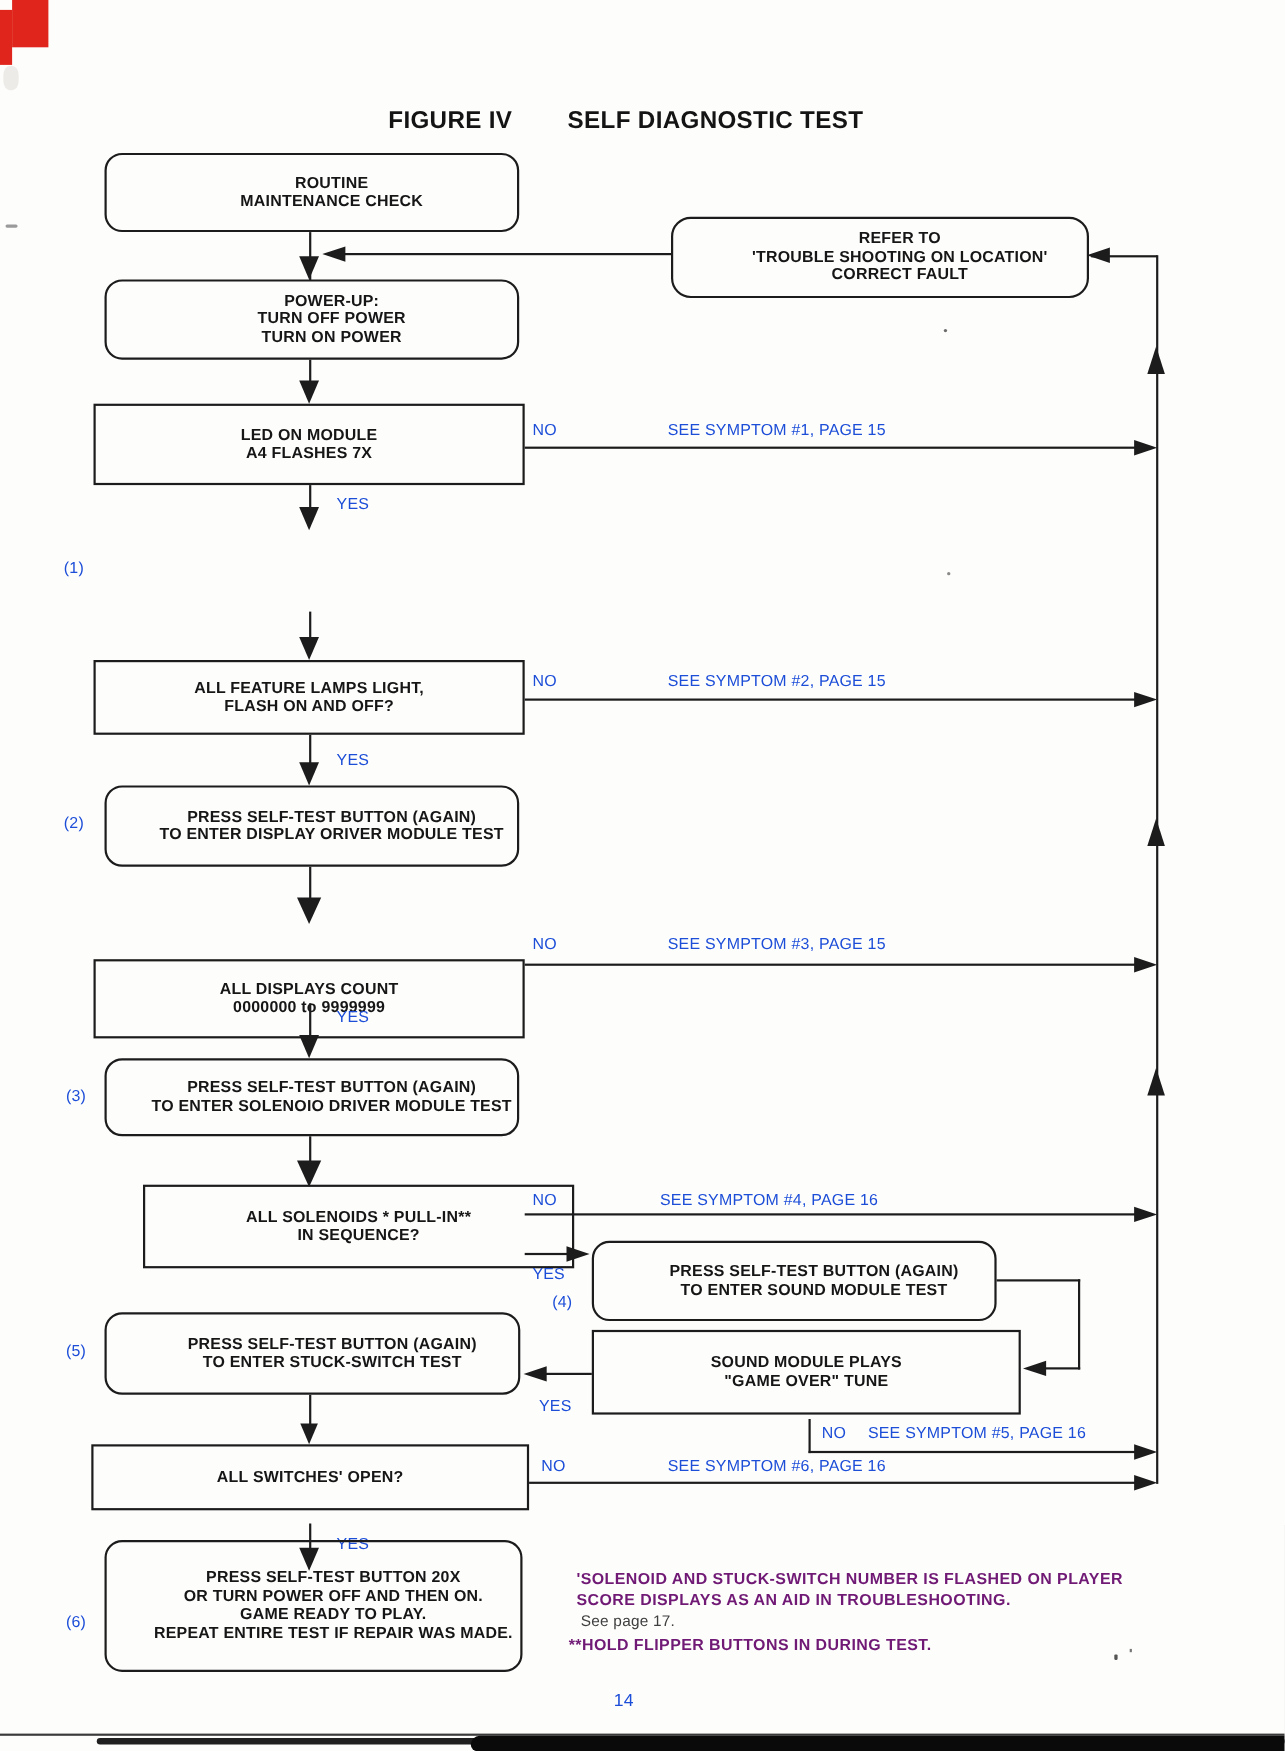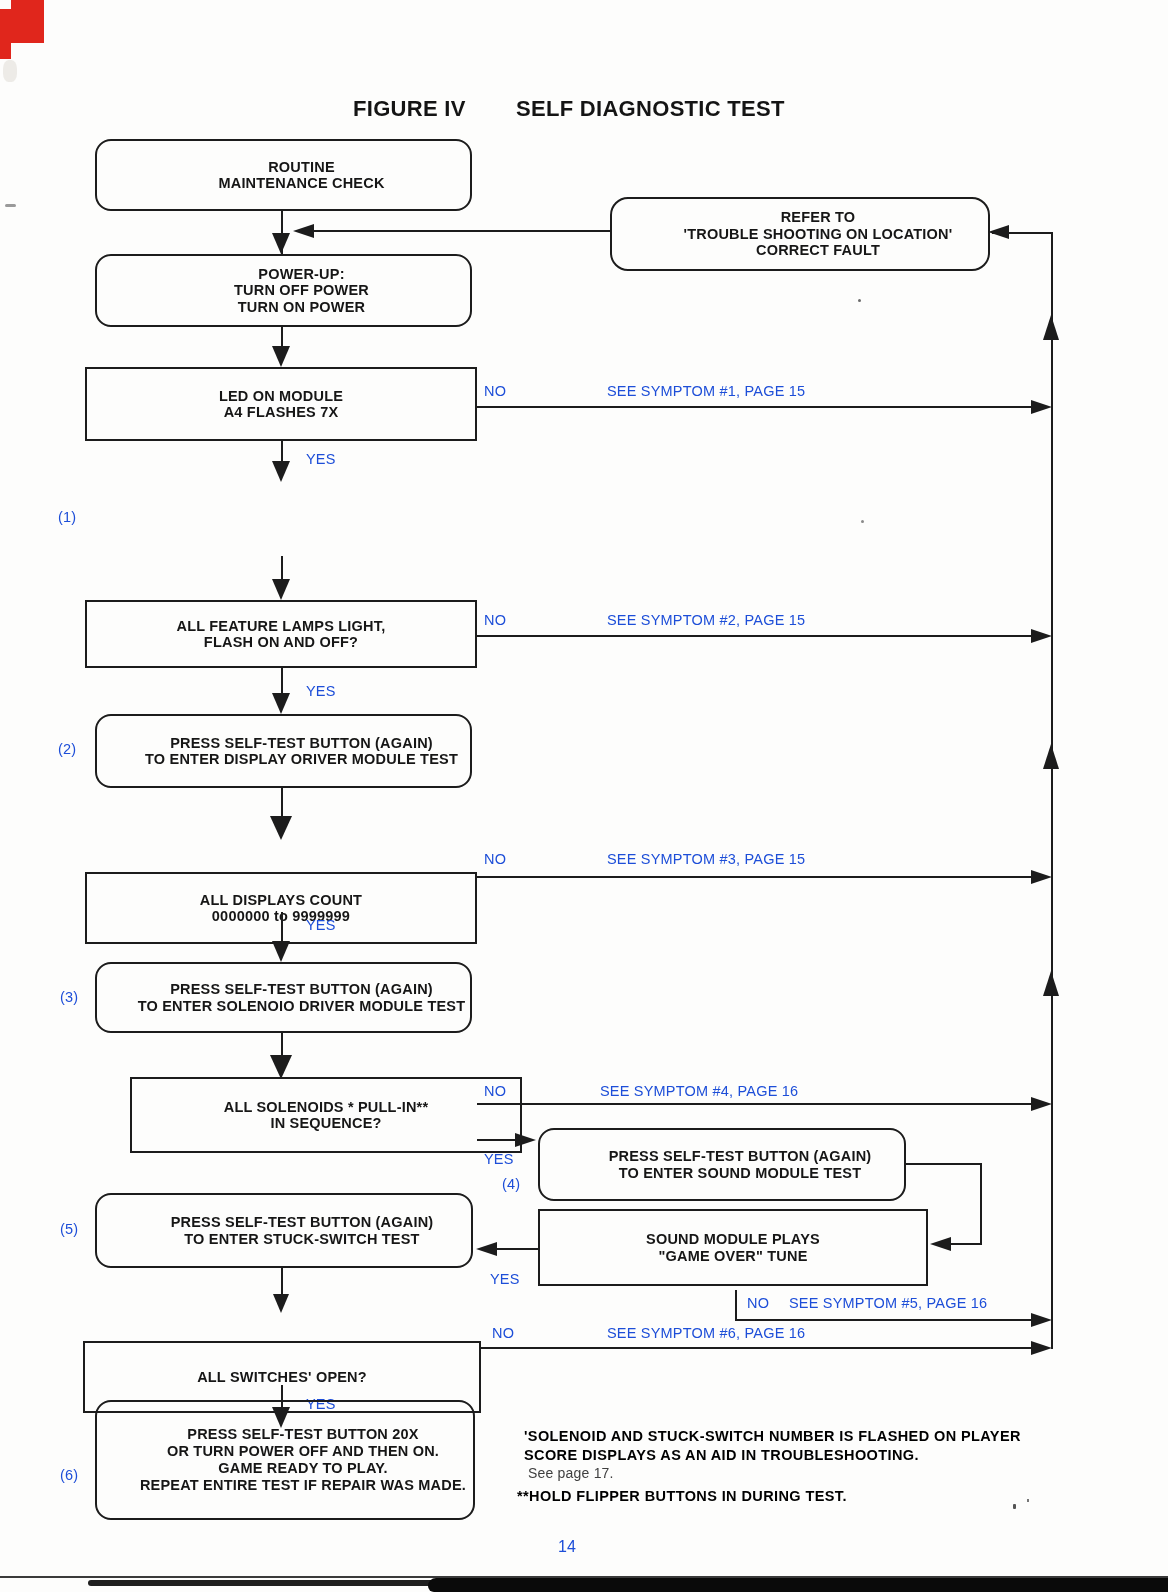--- a/index.html
+++ b/index.html
@@ -23,21 +23,21 @@
   .ar{position:absolute;width:0;height:0;border-top:7px solid transparent;
       border-bottom:7px solid transparent;border-left:21px solid #1c1c1c;}
   .al{position:absolute;width:0;height:0;border-top:7px solid transparent;
       border-bottom:7px solid transparent;border-right:21px solid #1c1c1c;}
   .au{position:absolute;width:0;height:0;border-left:8px solid transparent;
       border-right:8px solid transparent;border-bottom:25px solid #1c1c1c;}
   
   .lbl{position:absolute;font-weight:normal;font-size:14.5px;letter-spacing:.2px;color:#1d4ed8;}
   .title{position:absolute;font-weight:bold;font-size:22px;letter-spacing:.3px;color:#141414;}
   .fnote{position:absolute;font-weight:bold;font-size:14.5px;line-height:18.5px;
-      letter-spacing:.4px;white-space:pre-line;color:#000000;}
+      letter-spacing:.4px;white-space:pre-line;color:#701a75;}
   .fnote.light{font-weight:normal;font-size:14px;letter-spacing:.2px;color:#3f3f3f;}
 </style>
 </head>
 <body>
 
 <div id="page">
 
   <div class="abs" style="left:11px;top:0;width:33px;height:43px;background:#e0261c;"></div>
   <div class="abs" style="left:0;top:9px;width:11px;height:50px;background:#e0261c;"></div>
   <div class="abs" style="left:3px;top:60px;width:14px;height:22px;background:#edebe7;border-radius:40%;"></div>
@@ -143,21 +143,21 @@
   <div class="ar" style="left:1031px;top:1313px;"></div>
   <div class="lbl" style="left:747px;top:1295px;">NO</div>
   <div class="lbl" style="left:789px;top:1295px;">SEE SYMPTOM #5, PAGE 16</div>
 
   <div class="lbl" style="left:60px;top:1221px;">(5)</div>
   <div class="rbox" style="left:95px;top:1193px;width:378px;height:75px;">PRESS SELF-TEST BUTTON (AGAIN)
 TO ENTER STUCK-SWITCH TEST</div>
   <div class="lv" style="left:281px;top:1268px;height:28px;"></div>
   <div class="ad sml" style="left:273px;top:1294px;"></div>
 
-  <div class="sbox" style="left:83px;top:1313px;width:398px;height:72px;margin-top:28px;">ALL SWITCHES' OPEN?</div>
+  <div class="sbox" style="left:83px;top:1313px;width:398px;height:60px;">ALL SWITCHES' OPEN?</div>
   <div class="lbl" style="left:492px;top:1325px;">NO</div>
   <div class="lbl" style="left:607px;top:1325px;">SEE SYMPTOM #6, PAGE 16</div>
   <div class="lh" style="left:481px;top:1347px;width:559px;"></div>
   <div class="ar" style="left:1031px;top:1341px;"></div>
   <div class="lv" style="left:281px;top:1385px;height:25px;"></div>
   <div class="ad" style="left:272px;top:1407px;"></div>
   <div class="lbl" style="left:306px;top:1396px;">YES</div>
 
   <div class="lbl" style="left:60px;top:1467px;">(6)</div>
   <div class="rbox" style="left:95px;top:1400px;width:380px;height:120px;line-height:17px;">PRESS SELF-TEST BUTTON 20X

